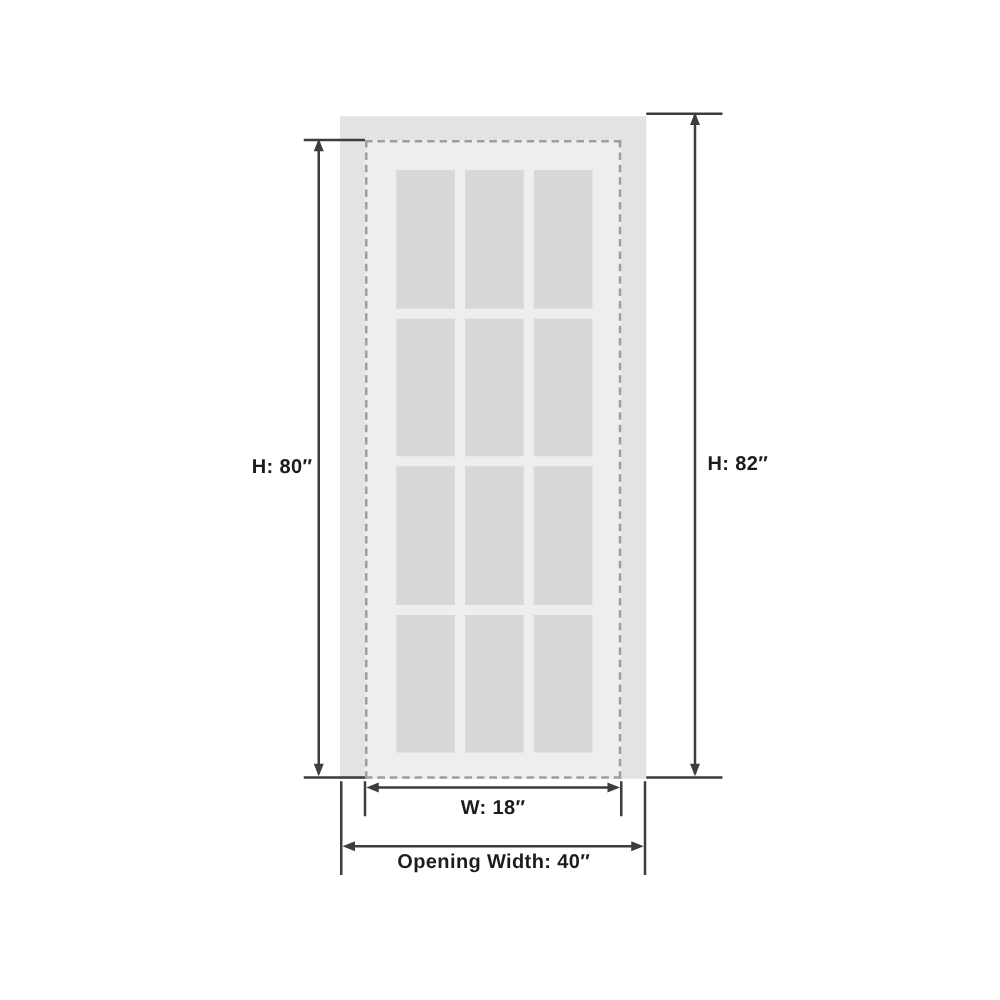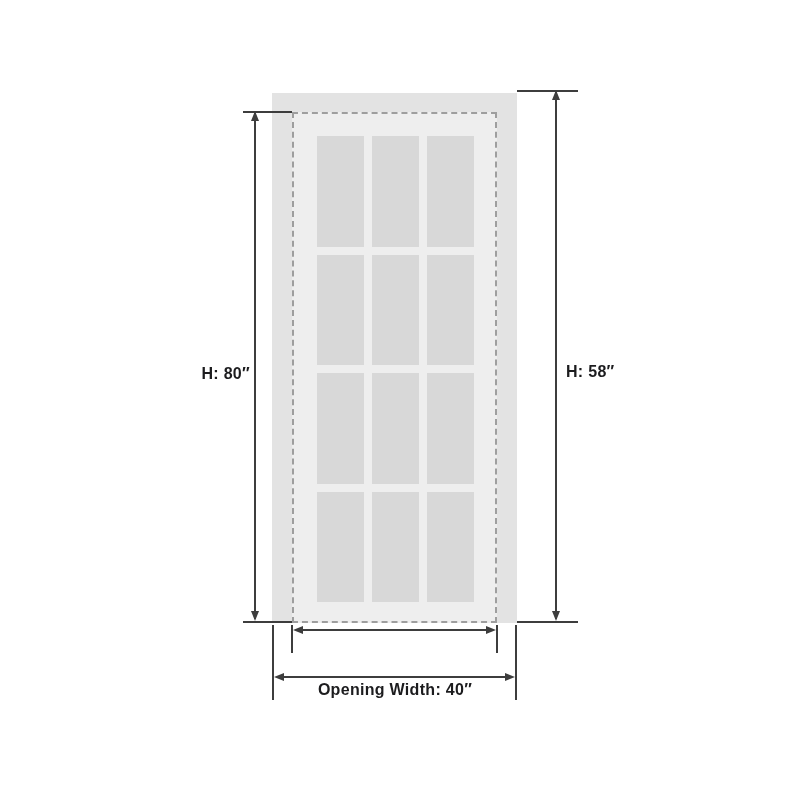--- a/index.html
+++ b/index.html
@@ -110,27 +110,28 @@
   <div class="arrow up" style="left:251px; top:111px;"></div>
   <div class="arrow down" style="left:251px; top:611px;"></div>
   <div class="line hline" style="left:243px; top:621px; width:49px;"></div>
   <div class="dim-label right-align" style="right:550px; top:364px;">H: 80″</div>
 
   <div class="line hline" style="left:517px; top:90px; width:61px;"></div>
   <div class="line vline" style="left:555px; top:92px; height:527px;"></div>
   <div class="arrow up" style="left:552px; top:90px;"></div>
   <div class="arrow down" style="left:552px; top:611px;"></div>
   <div class="line hline" style="left:517px; top:621px; width:61px;"></div>
-  <div class="dim-label" style="left:566px; top:362px;">H: 58″</div>
+  <div class="dim-label" style="left:566px; top:362px;">H: 82″</div>
 
   <div class="line vline" style="left:291px; top:625px; height:28px;"></div>
   <div class="line vline" style="left:496px; top:625px; height:28px;"></div>
   <div class="line hline" style="left:296px; top:629px; width:196px;"></div>
   <div class="arrow left" style="left:293px; top:626px;"></div>
   <div class="arrow right" style="left:486px; top:626px;"></div>
+  <div class="dim-label center" style="left:294px; top:637px; width:201px;">W: 18″</div>
 
   <div class="line vline" style="left:272px; top:625px; height:75px;"></div>
   <div class="line vline" style="left:515px; top:625px; height:75px;"></div>
   <div class="line hline" style="left:277px; top:676px; width:235px;"></div>
   <div class="arrow left" style="left:274px; top:673px;"></div>
   <div class="arrow right" style="left:505px; top:673px;"></div>
   <div class="dim-label center" style="left:245px; top:680px; width:300px;">Opening Width: 40″</div>
 
 </div>
 

